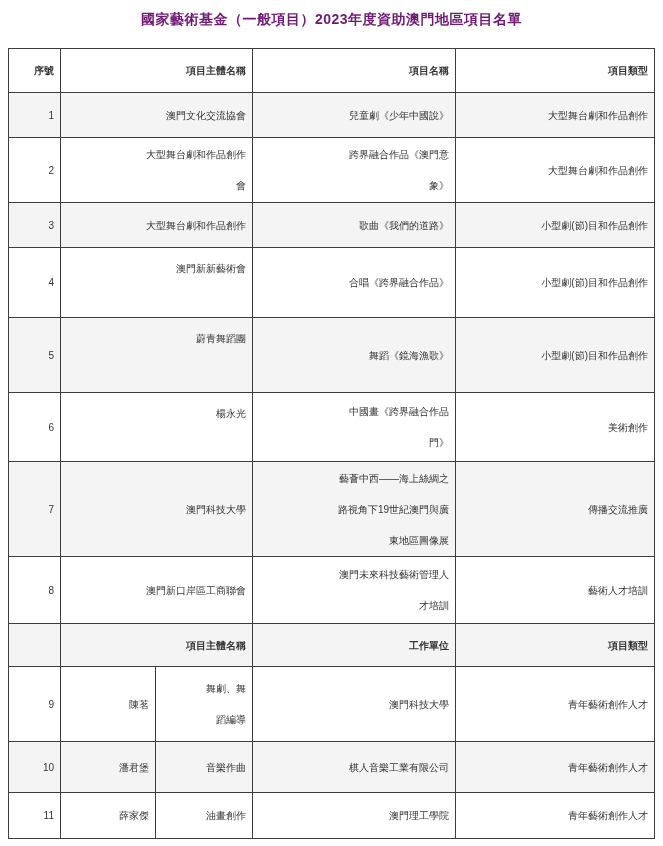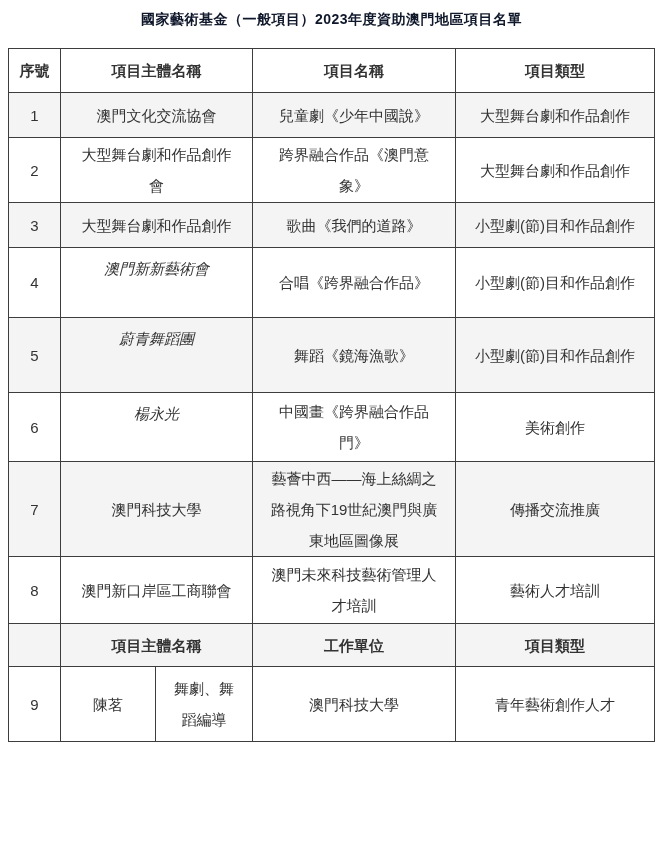--- a/index.html
+++ b/index.html
@@ -14,51 +14,50 @@
   .page {
     width: 663px;
     height: 846px;
     overflow: hidden;
   }
   .page-title {
     padding-top: 11px;
     text-align: center;
     font-size: 14px;
     font-weight: bold;
-    color: #0f172a;
+    color: #701a75;
     letter-spacing: 0.5px;
   }
   table.fund-table {
     border-collapse: collapse;
     table-layout: fixed;
     width: 646px;
     margin-left: 8px;
     margin-top: 19px;
   }
   .fund-table td, .fund-table th {
     border: 1px solid #3d3d3d;
-    text-align: center;
+    text-align: right;
     vertical-align: middle;
-    font-size: 15px;
+    font-size: 10px;
     font-weight: normal;
     line-height: 31px;
     padding: 0 6px;
     white-space: pre-line;
     overflow: hidden;
   }
   .fund-table th {
     font-weight: bold;
   }
   .fund-table tr:nth-child(even) {
     background: #f4f4f4;
   }
   .fund-table td.v-top {
     vertical-align: top;
     padding-top: 5px;
-    font-style: italic;
   }
 </style>
 </head>
 <body>
 
 <div class="page">
 
   <div class="page-title">國家藝術基金（一般項目）2023年度資助澳門地區項目名單</div>
 
   <table class="fund-table">
@@ -141,16 +140,30 @@
     </tr>
 
     <tr style="height:75px">
       <td>9</td>
       <td>陳茗</td>
       <td>舞劇、舞
 蹈編導</td>
       <td>澳門科技大學</td>
       <td>青年藝術創作人才</td>
     </tr>
+    <tr style="height:51px">
+      <td>10</td>
+      <td>潘君堡</td>
+      <td>音樂作曲</td>
+      <td>棋人音樂工業有限公司</td>
+      <td>青年藝術創作人才</td>
+    </tr>
+    <tr style="height:46px">
+      <td>11</td>
+      <td>薛家傑</td>
+      <td>油畫創作</td>
+      <td>澳門理工學院</td>
+      <td>青年藝術創作人才</td>
+    </tr>
   </tbody>
     </table>
 
 </div>
 
 </body></html>

